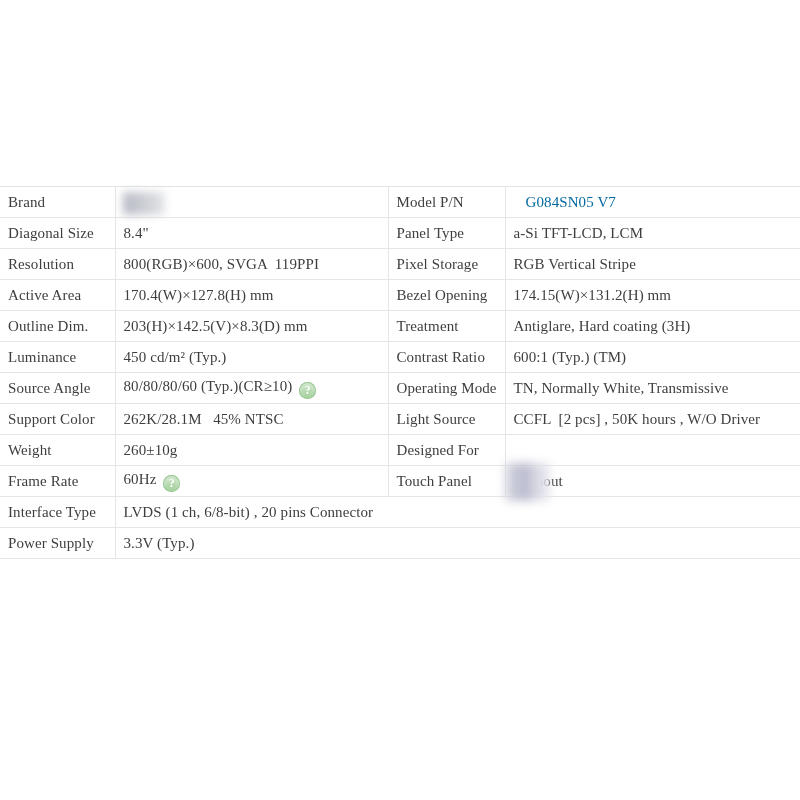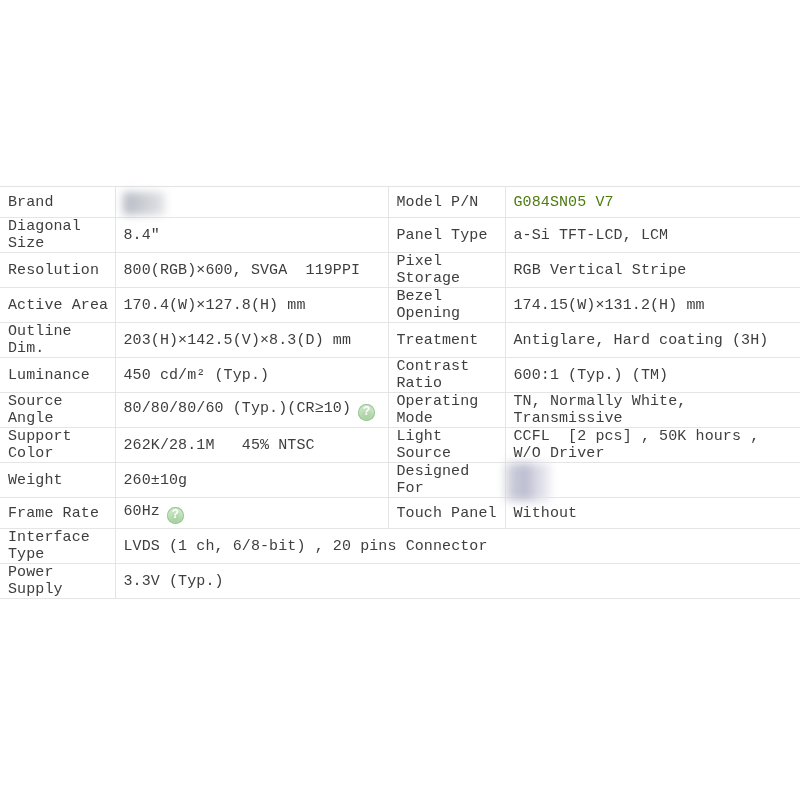--- a/index.html
+++ b/index.html
@@ -1,21 +1,21 @@
 <!DOCTYPE html>
 <html><head>
 <meta charset="utf-8">
 <style>
   html, body { margin: 0; padding: 0; background: #ffffff; }
   .page {
     position: relative;
     width: 800px;
     height: 800px;
     background: #ffffff;
-    font-family: Liberation Mono, monospace;
+    font-family: Liberation Serif, serif;
     overflow: hidden;
   }
   .spec-wrap {
     position: absolute;
     top: 186px;
     left: 0;
     width: 800px;
   }
   table.spec {
     width: 800px;
@@ -30,21 +30,21 @@
     border-bottom: 1px solid #e5e5e5;
     padding: 0 6px 0 8px;
     vertical-align: middle;
     white-space: pre-wrap;
     overflow: hidden;
     font-weight: 400;
     letter-spacing: 0.1px;
   }
   td.sep { border-right: 1px solid #e5e5e5; }
   td.val { padding-left: 7px; }
-  .link { color: #4d7c0f; cursor: pointer; }
+  .link { color: #0369a1; cursor: pointer; margin-left: 12px; }
   .help {
     display: inline-block;
     width: 17px;
     height: 17px;
     border-radius: 50%;
     background: #abd4a4;
     box-shadow: inset 0 0 0 1px #99c795, inset 0 6px 6px rgba(255,255,255,0.45);
     color: #ffffff;
     font-size: 12px;
     font-weight: bold;

